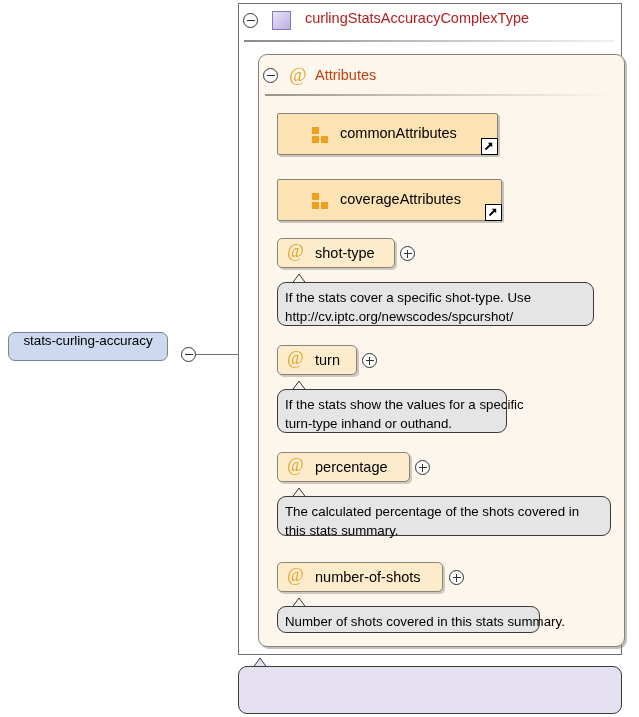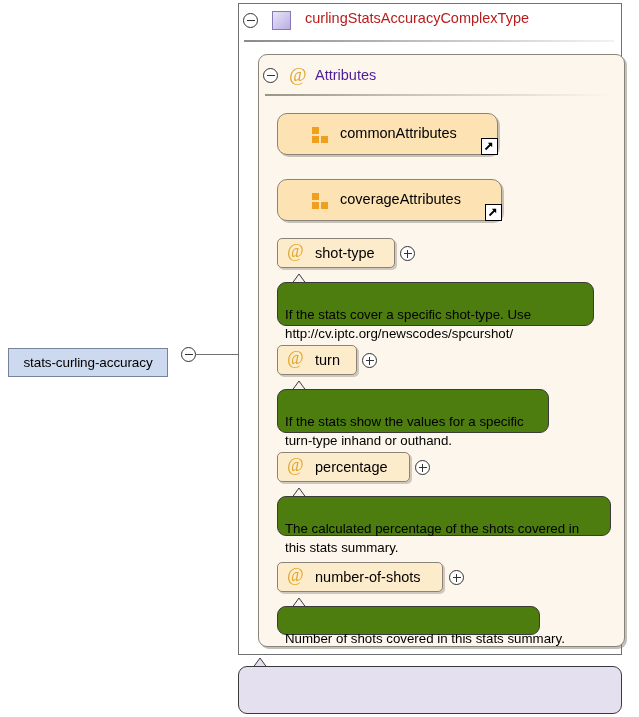--- a/index.html
+++ b/index.html
@@ -18,29 +18,29 @@
     position: absolute;
     left: 0; top: 0;
     width: 639px; height: 717px;
     overflow: hidden;
   }
 
   
   .root-node {
     position: absolute;
     left: 8px;
-    top: 348px;
+    top: 332px;
     width: 160px;
     height: 29px;
     background: #ccd9ee;
     border: 1px solid #77839b;
-    border-radius: 0;
+    border-radius: 7px;
     box-sizing: border-box;
     display: flex;
-    align-items: center;
+    align-items: flex-start;
     justify-content: center;
   }
   .root-node-label {
     font-size: 13.5px;
     color: #000000;
     white-space: nowrap;
     letter-spacing: -0.1px;
   }
 
   
@@ -146,39 +146,39 @@
     font-style: italic;
     font-size: 19px;
     color: #e0a52b;
     font-weight: 400;
   }
   .attrs-title {
     position: absolute;
     left: 315px;
     top: 67px;
     font-size: 14.5px;
-    color: #4c1d95;
+    color: #c2410c;
     text-align: center;
   }
   .attrs-divider {
     position: absolute;
     left: 265px;
     top: 94px;
     width: 350px;
     height: 2px;
     background: linear-gradient(to right, #9a9488 0%, #c9c3b6 40%, #fdf6ec 100%);
   }
 
   
   .attr-group {
     position: absolute;
     height: 42px;
     background: #fde3b4;
     border: 1px solid #8a8378;
-    border-radius: 10px;
+    border-radius: 2px;
     box-sizing: border-box;
     box-shadow: 2px 2px 0 rgba(120,115,105,0.40);
   }
   .ag-label {
     position: absolute;
     left: 62px;
     top: 11px;
     font-size: 14.5px;
     color: #000000;
     white-space: nowrap;
@@ -237,25 +237,25 @@
     left: 37px;
     top: 6px;
     font-size: 14.5px;
     color: #000000;
     white-space: nowrap;
   }
 
   
   .callout {
     position: absolute;
-    background: #4d7c0f;
+    background: #e5e5e5;
     border: 1px solid #3a3a3a;
     border-radius: 9px;
     box-sizing: border-box;
-    padding: 22px 8px 5px 7px;
+    padding: 5px 8px 5px 7px;
   }
   .callout .ct-line {
     font-size: 13.3px;
     color: #000000;
     line-height: 19px;
     white-space: nowrap;
   }
   .callout-tail {
     position: absolute;
     width: 22px;
@@ -357,21 +357,21 @@
   <div class="attr-pill" style="left:277px; top:345px; width:80px;">
     <span class="ap-at">@</span>
     <span class="ap-label">turn</span>
   </div>
   <div class="toggle plus" style="left:362px; top:353px;"></div>
   <div class="callout-tail" style="left:289px; top:379px;">
     <svg width="26" height="13" viewBox="0 0 26 13">
       <path d="M2 13 L10 2 L18 13" fill="#f7f4ee" stroke="#3a3a3a" stroke-width="1"></path>
     </svg>
   </div>
-  <div class="callout" style="left:277px; top:389px; width:272px; height:44px;">
+  <div class="callout" style="left:277px; top:389px; width:230px; height:44px;">
     <div class="ct-line">If the stats show the values for a specific</div>
     <div class="ct-line">turn-type inhand or outhand.</div>
   </div>
 
   <div class="attr-pill" style="left:277px; top:452px; width:133px;">
     <span class="ap-at">@</span>
     <span class="ap-label">percentage</span>
   </div>
   <div class="toggle plus" style="left:415px; top:460px;"></div>
   <div class="callout-tail" style="left:289px; top:486px;">

